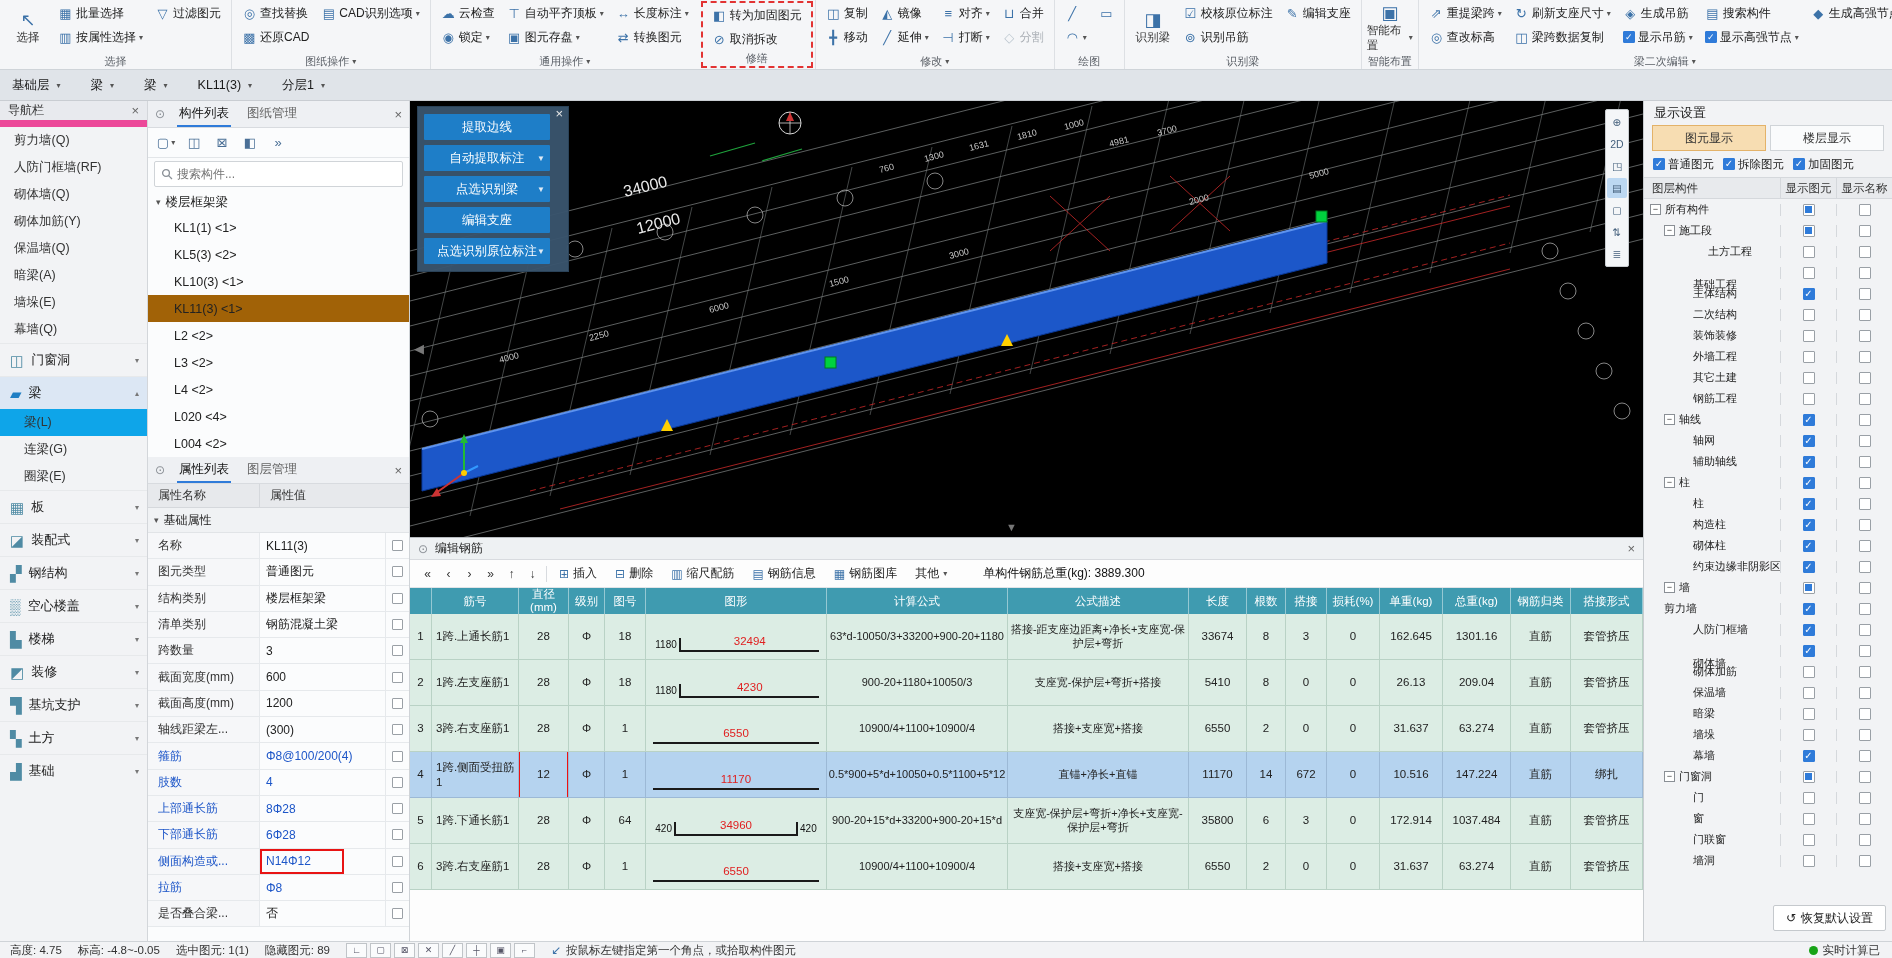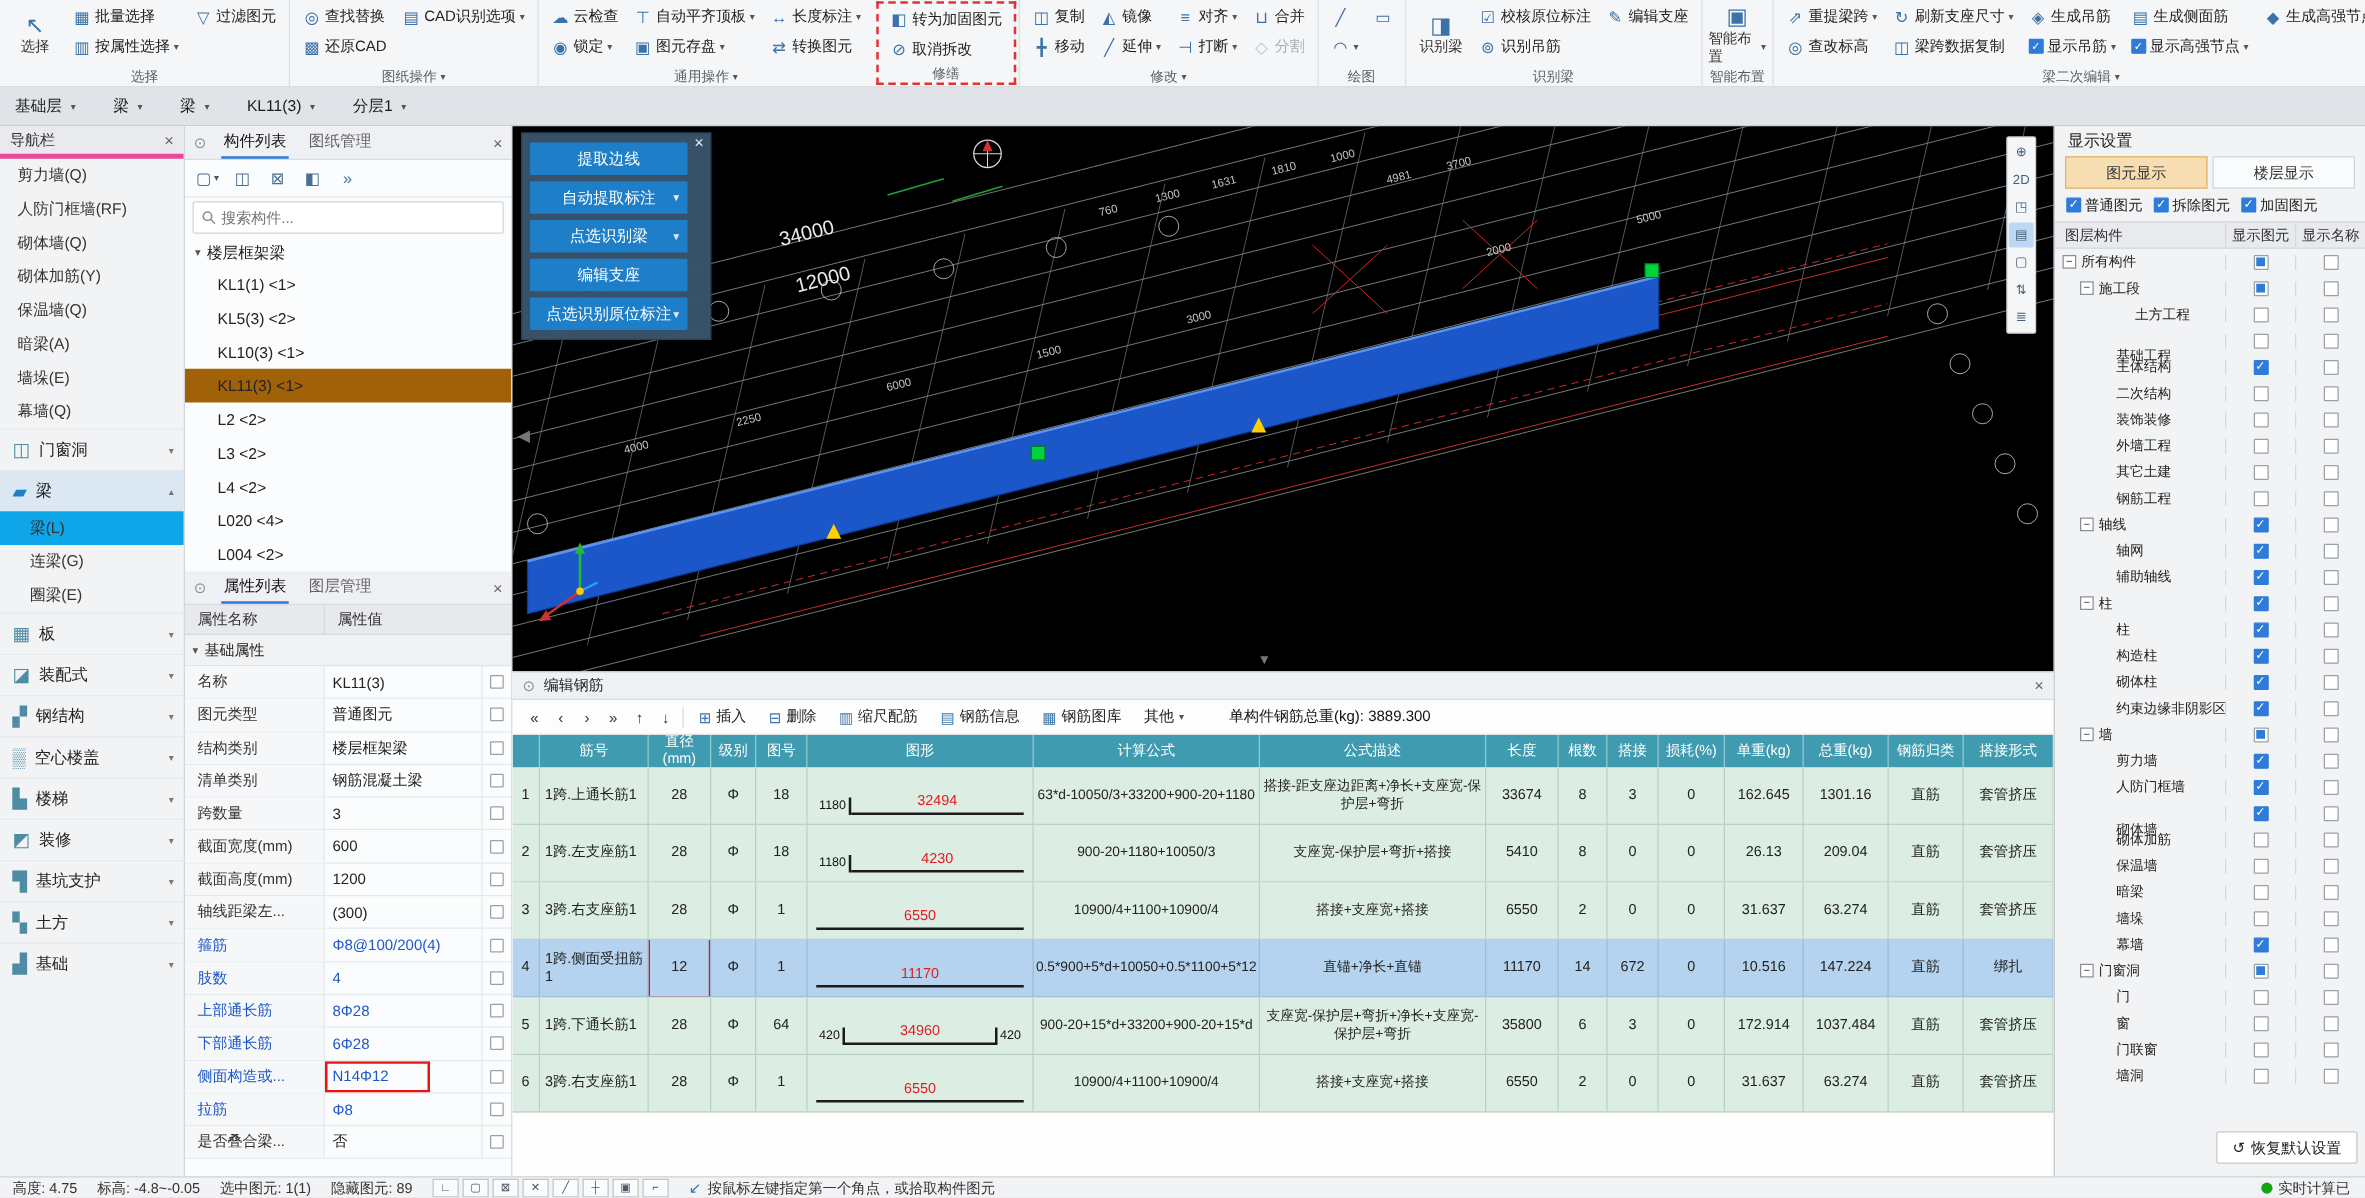--- a/index.html
+++ b/index.html
@@ -26,21 +26,21 @@
 .cb.checked{background:#2f7bd9;border-color:#2f7bd9;color:#fff;}
 .cb.checked:after{content:"✓";font-size:10px;line-height:1;}
 .cb.partial:after{content:"";width:7px;height:7px;background:#2f7bd9;}
 .rbtn .cb{width:12px;height:12px;}
 .rbtn .cb.checked:after{font-size:9px;}
 
 #tabbar{position:absolute;left:0;top:70px;width:1892px;height:31px;background:#e0e4e9;border-bottom:1px solid #c9cdd2;display:flex;align-items:center;padding-left:12px;gap:30px;}
 .tbitem{display:flex;align-items:center;gap:7px;cursor:pointer;color:#1a1a1a;font-size:12.5px;}
 
 #nav{position:absolute;left:0;top:101px;width:148px;height:840px;background:#f2f3f5;border-right:1px solid #d3d6da;overflow:hidden;}
-#nav-header{height:26px;background:#e8eaee;display:flex;align-items:center;padding:0 8px;color:#333;border-bottom:4px solid #ec4899;}
+#nav-header{height:26px;background:#e8eaee;display:flex;align-items:center;padding:0 8px;color:#333;border-bottom:7px solid #ec4899;}
 .xclose{margin-left:auto;color:#666;cursor:pointer;font-size:13px;line-height:1;}
 .nav-plain{height:27px;display:flex;align-items:center;padding-left:14px;font-size:12.5px;color:#333;cursor:pointer;}
 .nav-section{height:33px;display:flex;align-items:center;padding:0 8px 0 10px;gap:7px;font-size:13px;color:#222;cursor:pointer;border-top:1px solid #e7e9eb;}
 .nav-section .sic{font-size:15px;color:#4f8ba4;line-height:1;}
 .nav-section.active{background:#dce7f4;}
 .nav-section.active .sic{color:#1f7fc4;}
 .nav-section .chev{margin-left:auto;font-size:8px;color:#777;}
 .nav-child{height:27px;display:flex;align-items:center;padding-left:24px;font-size:12.5px;color:#333;cursor:pointer;}
 .nav-child.selected{background:#0ea5e9;}
 
@@ -401,21 +401,21 @@
           </div>
           <div class="rbtn">
             <span class="cb checked"></span>
             <span>显示吊筋</span>
             <span class="rarrow">▾</span>
           </div>
         </div>
         <div class="rcol">
           <div class="rbtn">
             <span class="ric">▤</span>
-            <span>生成侧面筋</span>
+            <span>搜索构件</span>
           </div>
           <div class="rbtn">
             <span class="cb checked"></span>
             <span>显示高强节点</span>
             <span class="rarrow">▾</span>
           </div>
         </div>
         <div class="rcol">
           <div class="rbtn">
             <span class="ric">◆</span>
@@ -1282,21 +1282,21 @@
           <span>墙</span>
         </div>
         <div class="dp-c2">
           <span class="cb partial"></span>
         </div>
         <div class="dp-c3">
           <span class="cb unchecked"></span>
         </div>
       </div>
       <div class="dp-row">
-        <div class="dp-c1" style="padding-left: 49px; text-align: right;">
+        <div class="dp-c1" style="padding-left: 20px; text-align: right;">
           <span>剪力墙</span>
         </div>
         <div class="dp-c2">
           <span class="cb checked"></span>
         </div>
         <div class="dp-c3">
           <span class="cb unchecked"></span>
         </div>
       </div>
       <div class="dp-row">

